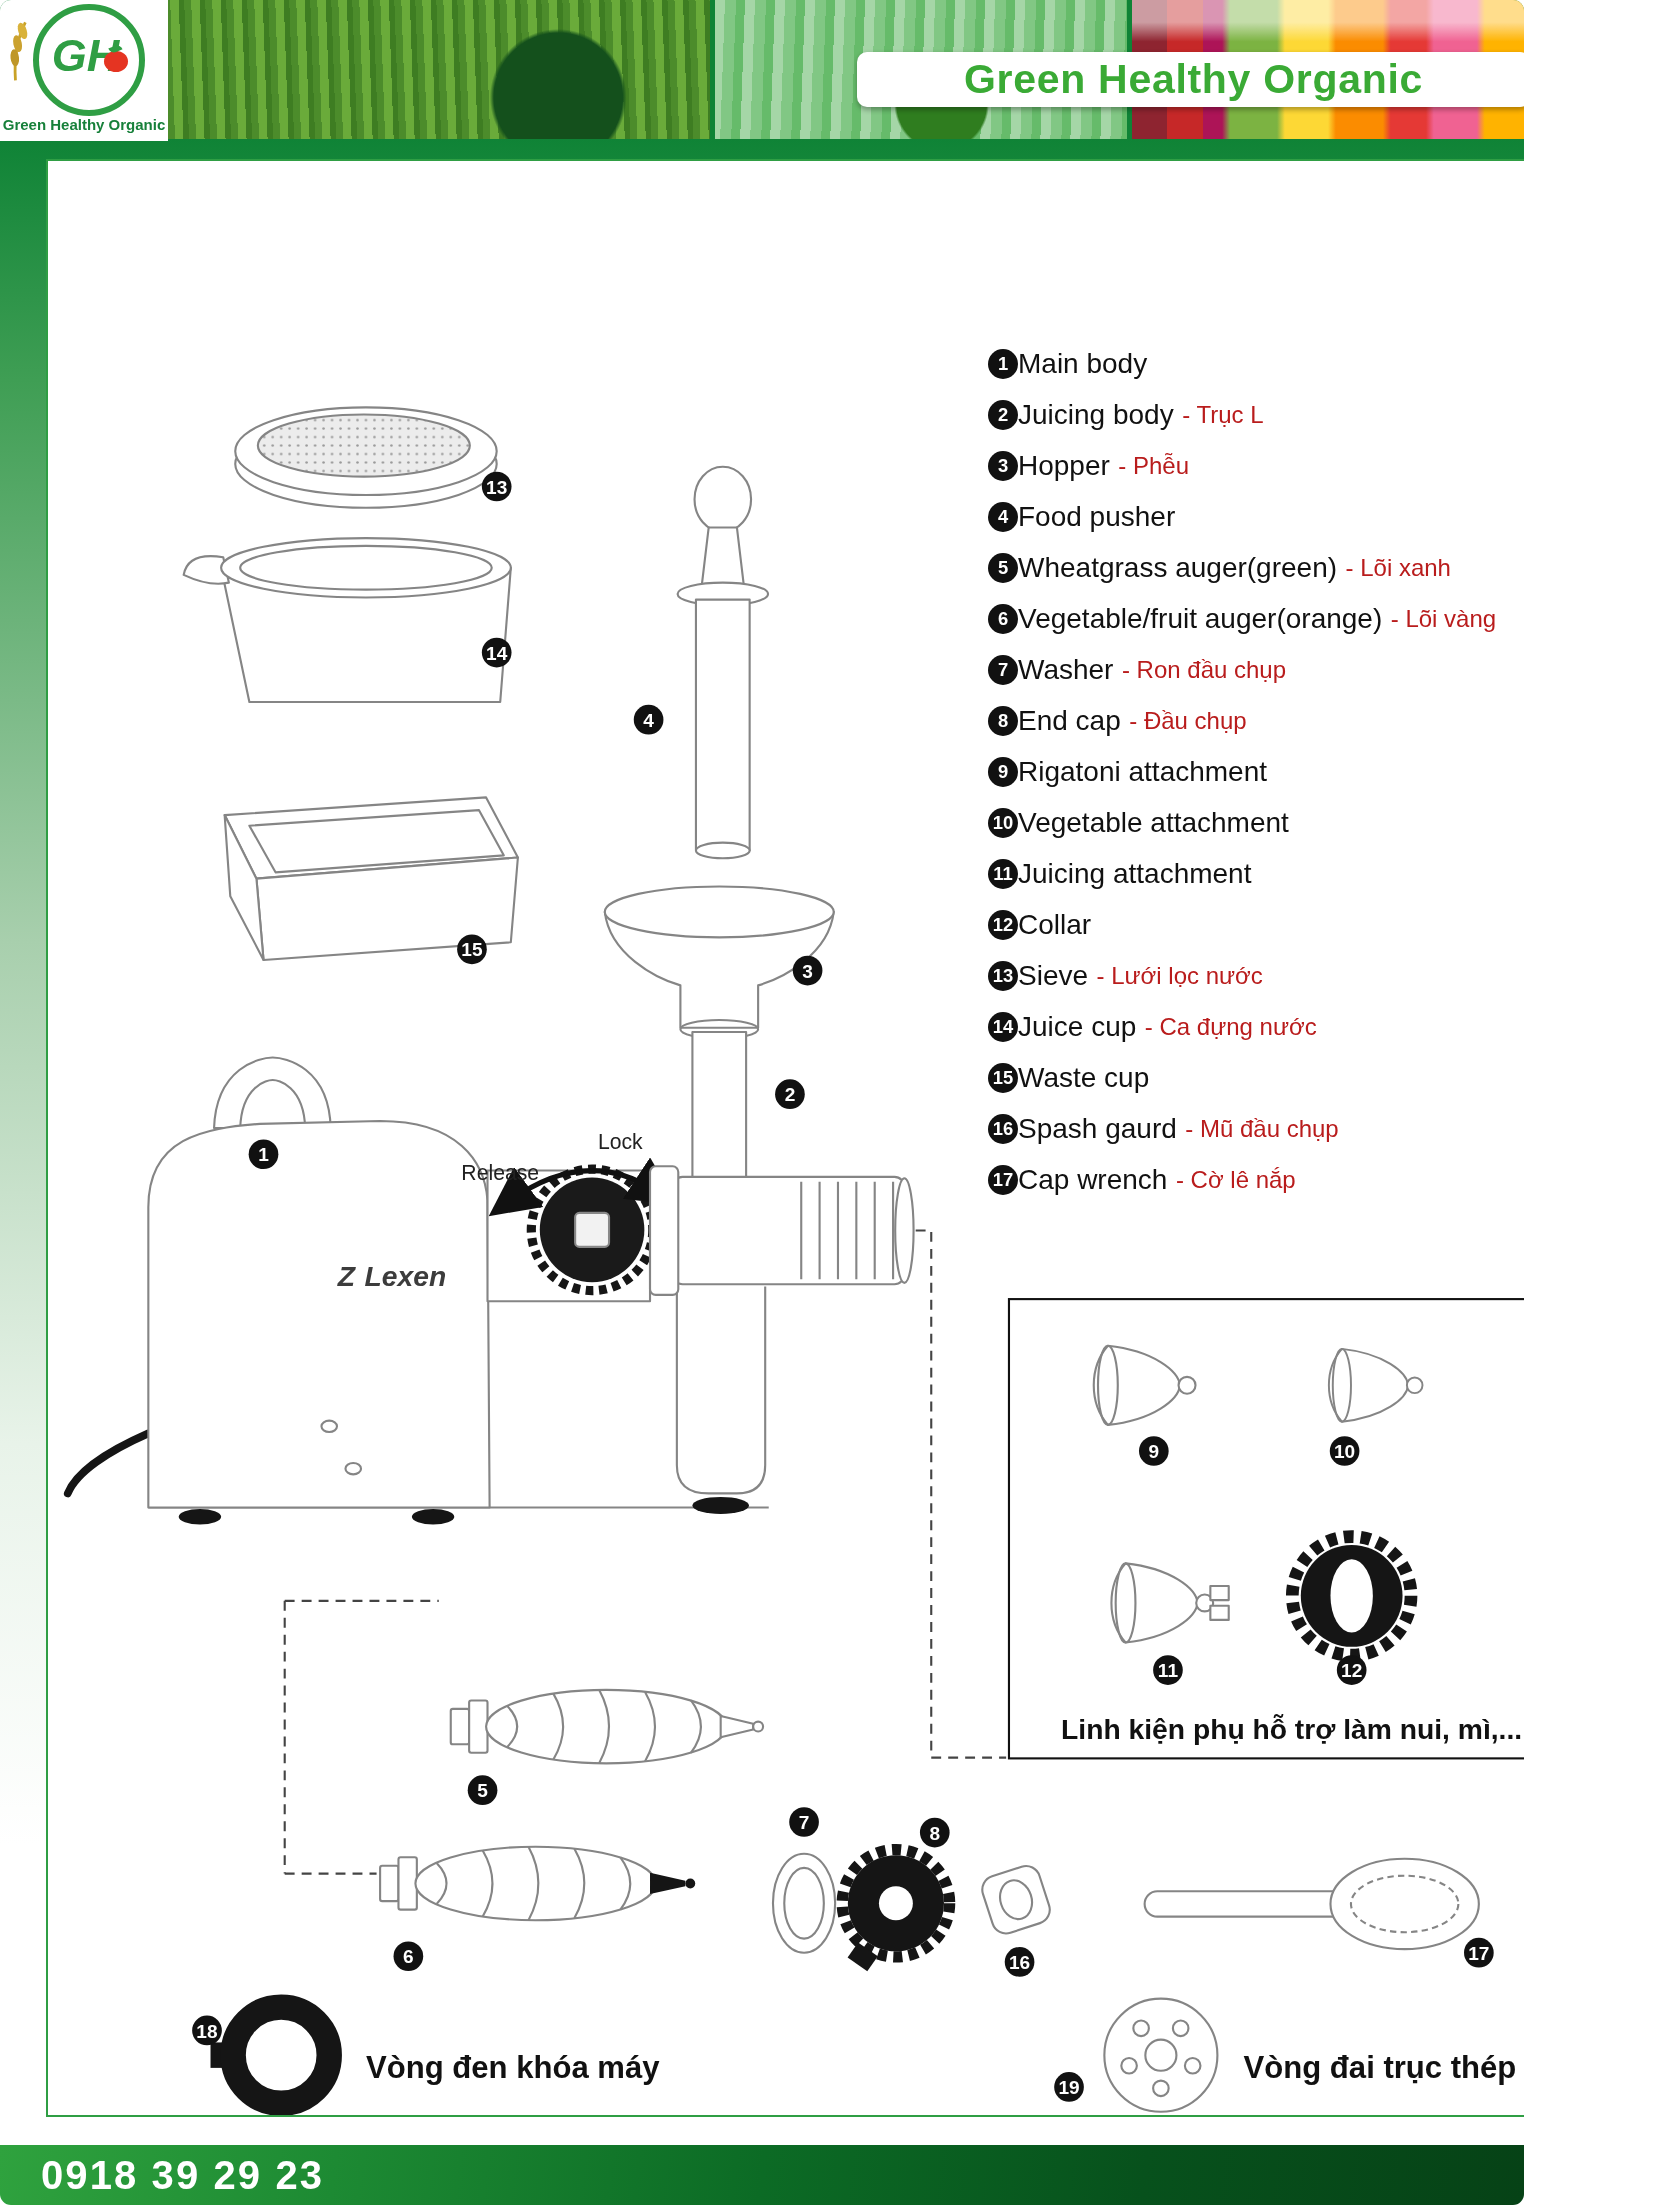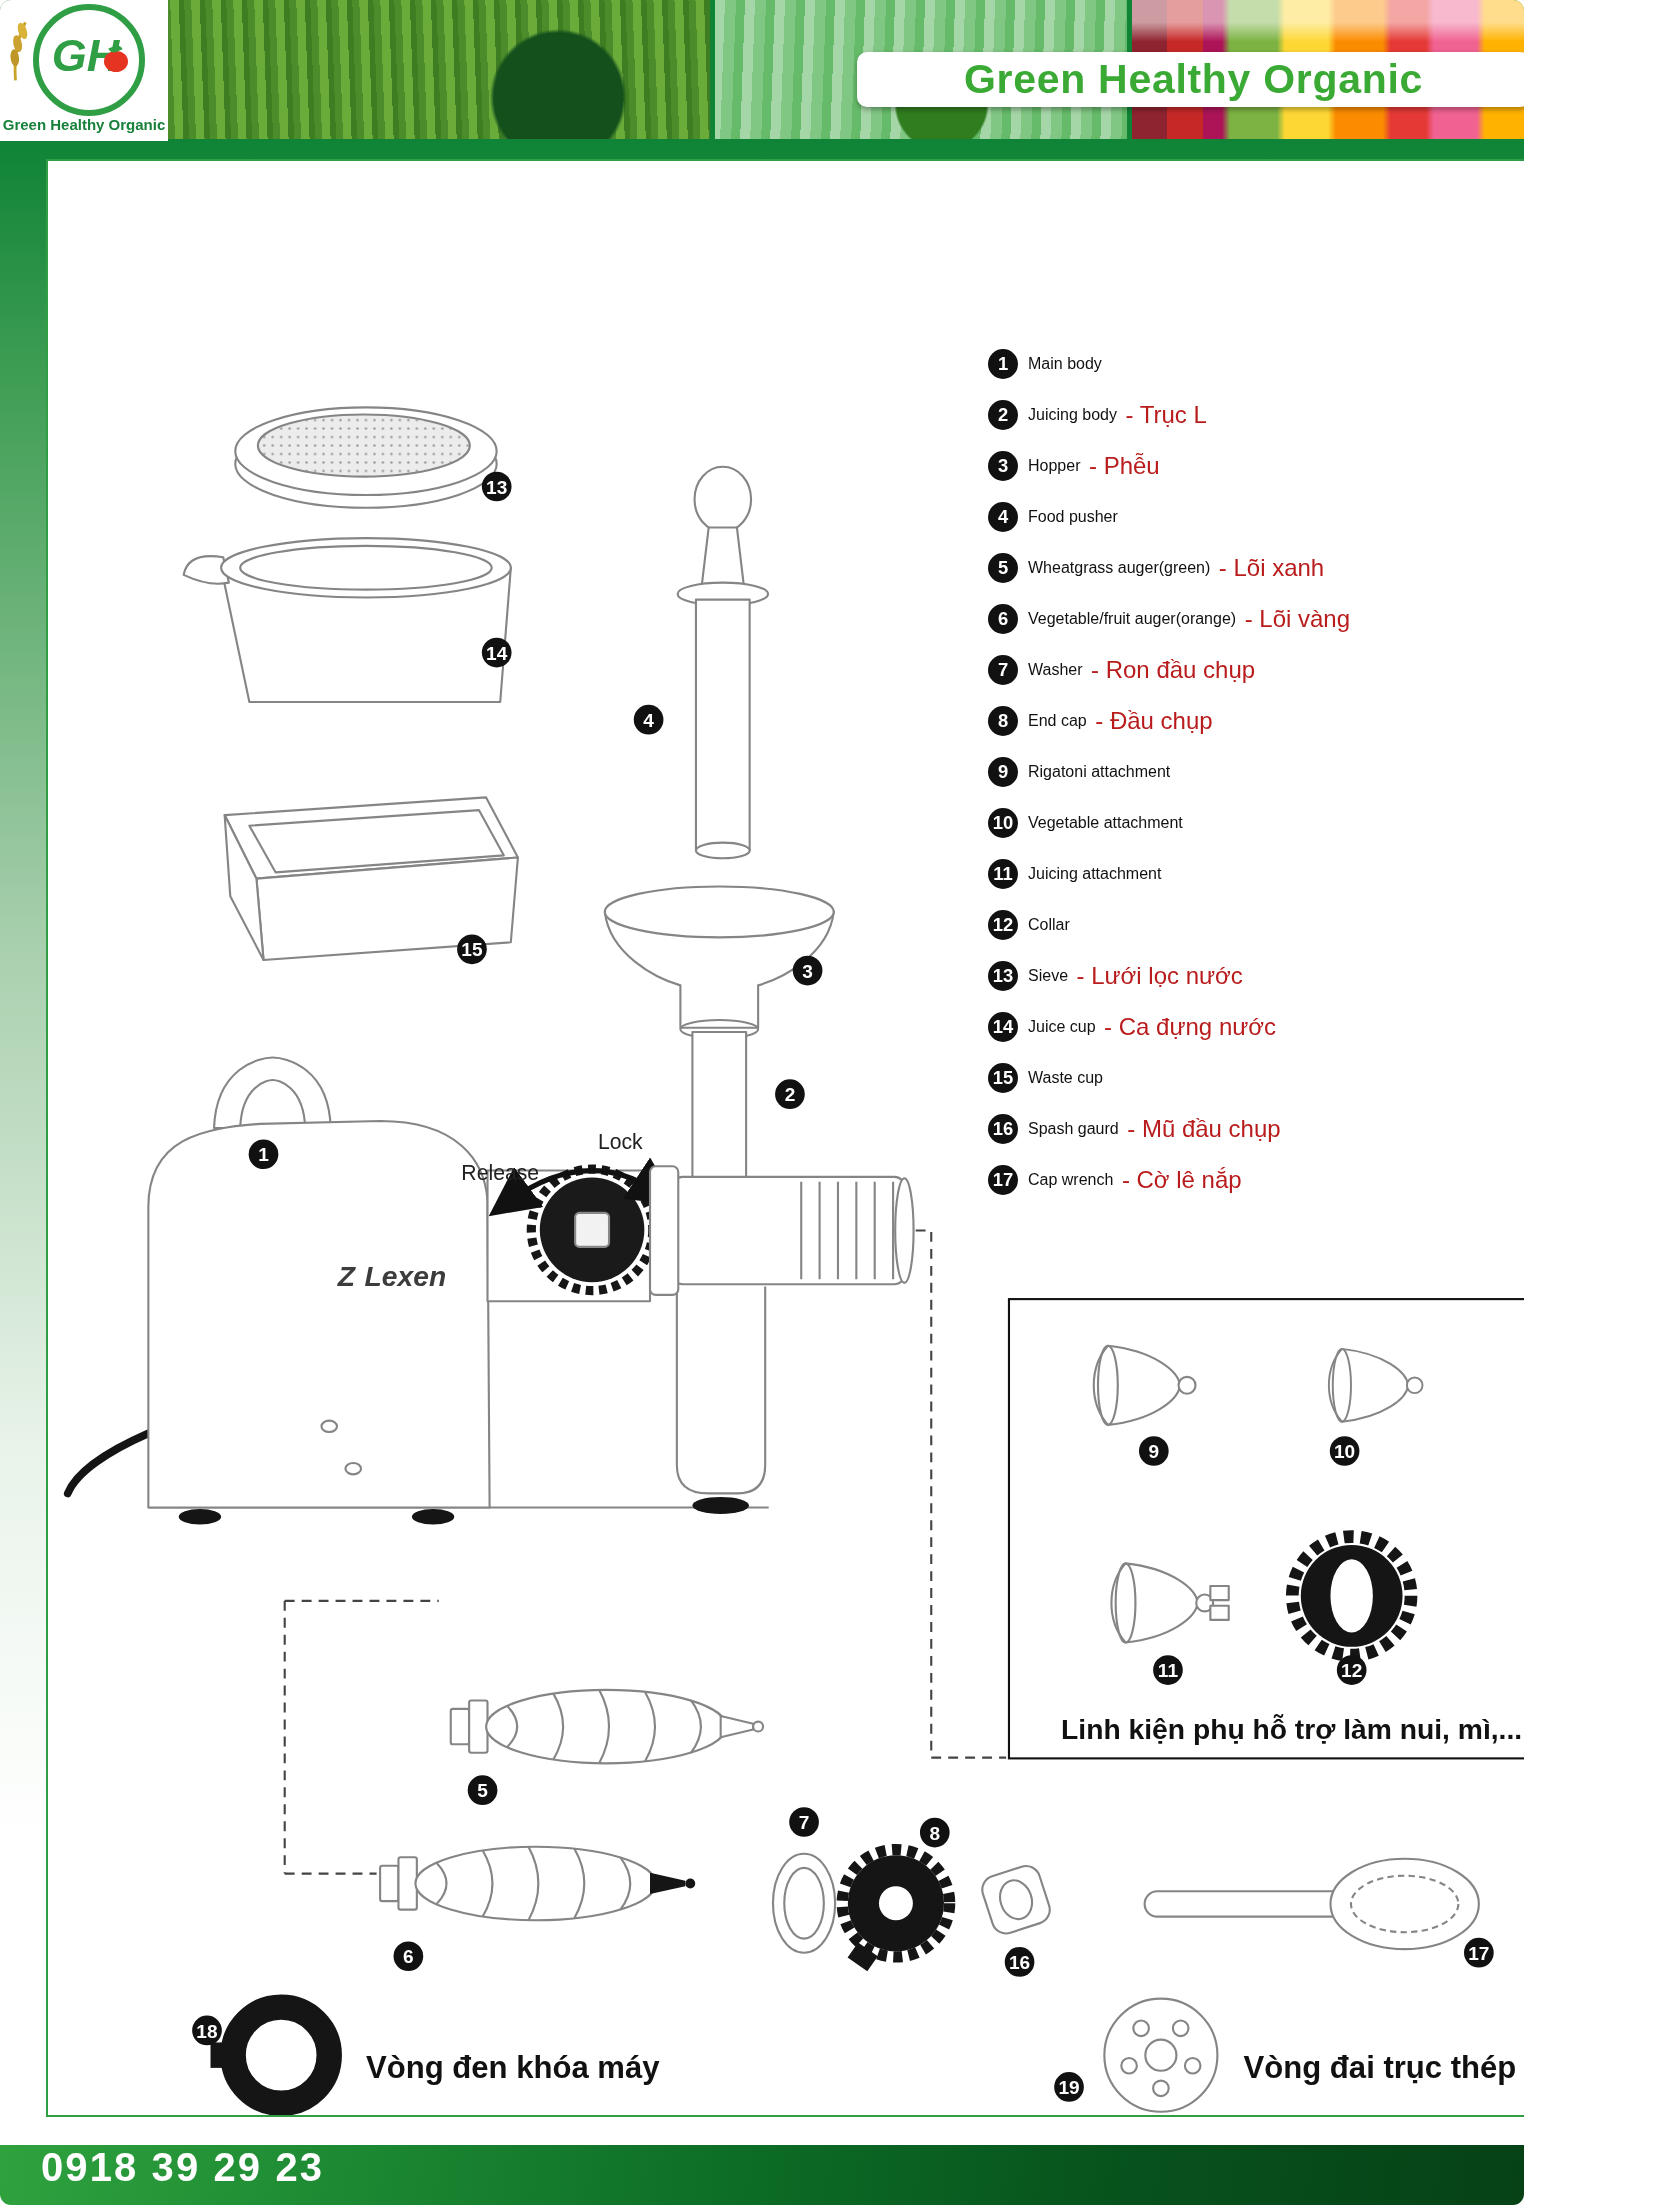--- a/index.html
+++ b/index.html
@@ -43,39 +43,39 @@
   
   .panel{position:absolute;left:46px;top:159px;width:1575px;height:1954px;background:#fff;
          border:2.1px solid #2f9e44;box-sizing:content-box;}
   svg.diagram{position:absolute;left:0;top:0;width:1575px;height:1954px;}
 
   
   .plist{position:absolute;left:940px;top:177px;z-index:3;}
   .prow{display:flex;align-items:center;height:51px;}
   .pnum{width:30px;height:30px;border-radius:50%;background:#111;color:#fff;font-weight:bold;font-size:18.4px;
         display:flex;align-items:center;justify-content:center;flex:0 0 30px;}
-  .pen{font-size:16px;color:#111;margin-left:10px;white-space:pre;}
+  .pen{font-size:28px;color:#111;white-space:pre;}
   .pvi{font-size:24px;color:#b91c1c;margin-left:8.5px;white-space:pre;}
 
   
   svg .part{fill:#ffffff;stroke:#858585;stroke-width:3;stroke-linejoin:round;}
   svg .ln{fill:none;stroke:#858585;stroke-width:3;stroke-linejoin:round;}
   svg .blk{fill:#151515;stroke:none;}
   svg .dash{fill:none;stroke:#444;stroke-width:3;stroke-dasharray:14 10;}
   svg .badgec{fill:#111;}
   svg .bnum{fill:#fff;font-weight:bold;font-size:27px;text-anchor:middle;font-family:"Liberation Sans",sans-serif;}
   svg .lbl{font-weight:bold;font-size:44px;fill:#111;font-family:"Liberation Sans",sans-serif;}
   svg .cap{font-weight:bold;font-size:40px;fill:#111;text-anchor:middle;font-family:"Liberation Sans",sans-serif;}
   svg .small{font-size:30px;fill:#222;text-anchor:middle;font-family:"Liberation Sans",sans-serif;}
   svg .brand{font-style:italic;font-weight:bold;font-size:40px;fill:#3c3c3c;font-family:"Liberation Sans",sans-serif;}
 
   
   .footer{position:absolute;left:0;bottom:0;width:100%;height:60px;box-sizing:border-box;
       background:linear-gradient(97deg,#2fa23e 0%,#1d8a33 22%,#0c6b25 50%,#07511c 75%,#064216 100%);
-      display:flex;align-items:flex-start;justify-content:space-between;padding:0 25.4px 0 41px;}
+      display:flex;align-items:center;justify-content:space-between;padding:0 25.4px 0 41px;}
   .phone{font-size:40px;font-weight:bold;color:#fff;letter-spacing:2.1px;}
   .site{font-size:44px;font-weight:bold;color:#eaffea;letter-spacing:0.7px;}
 </style>
 </head>
 <body>
 
 <div class="page">
 
   <div class="header">
     <div class="logo-box">

